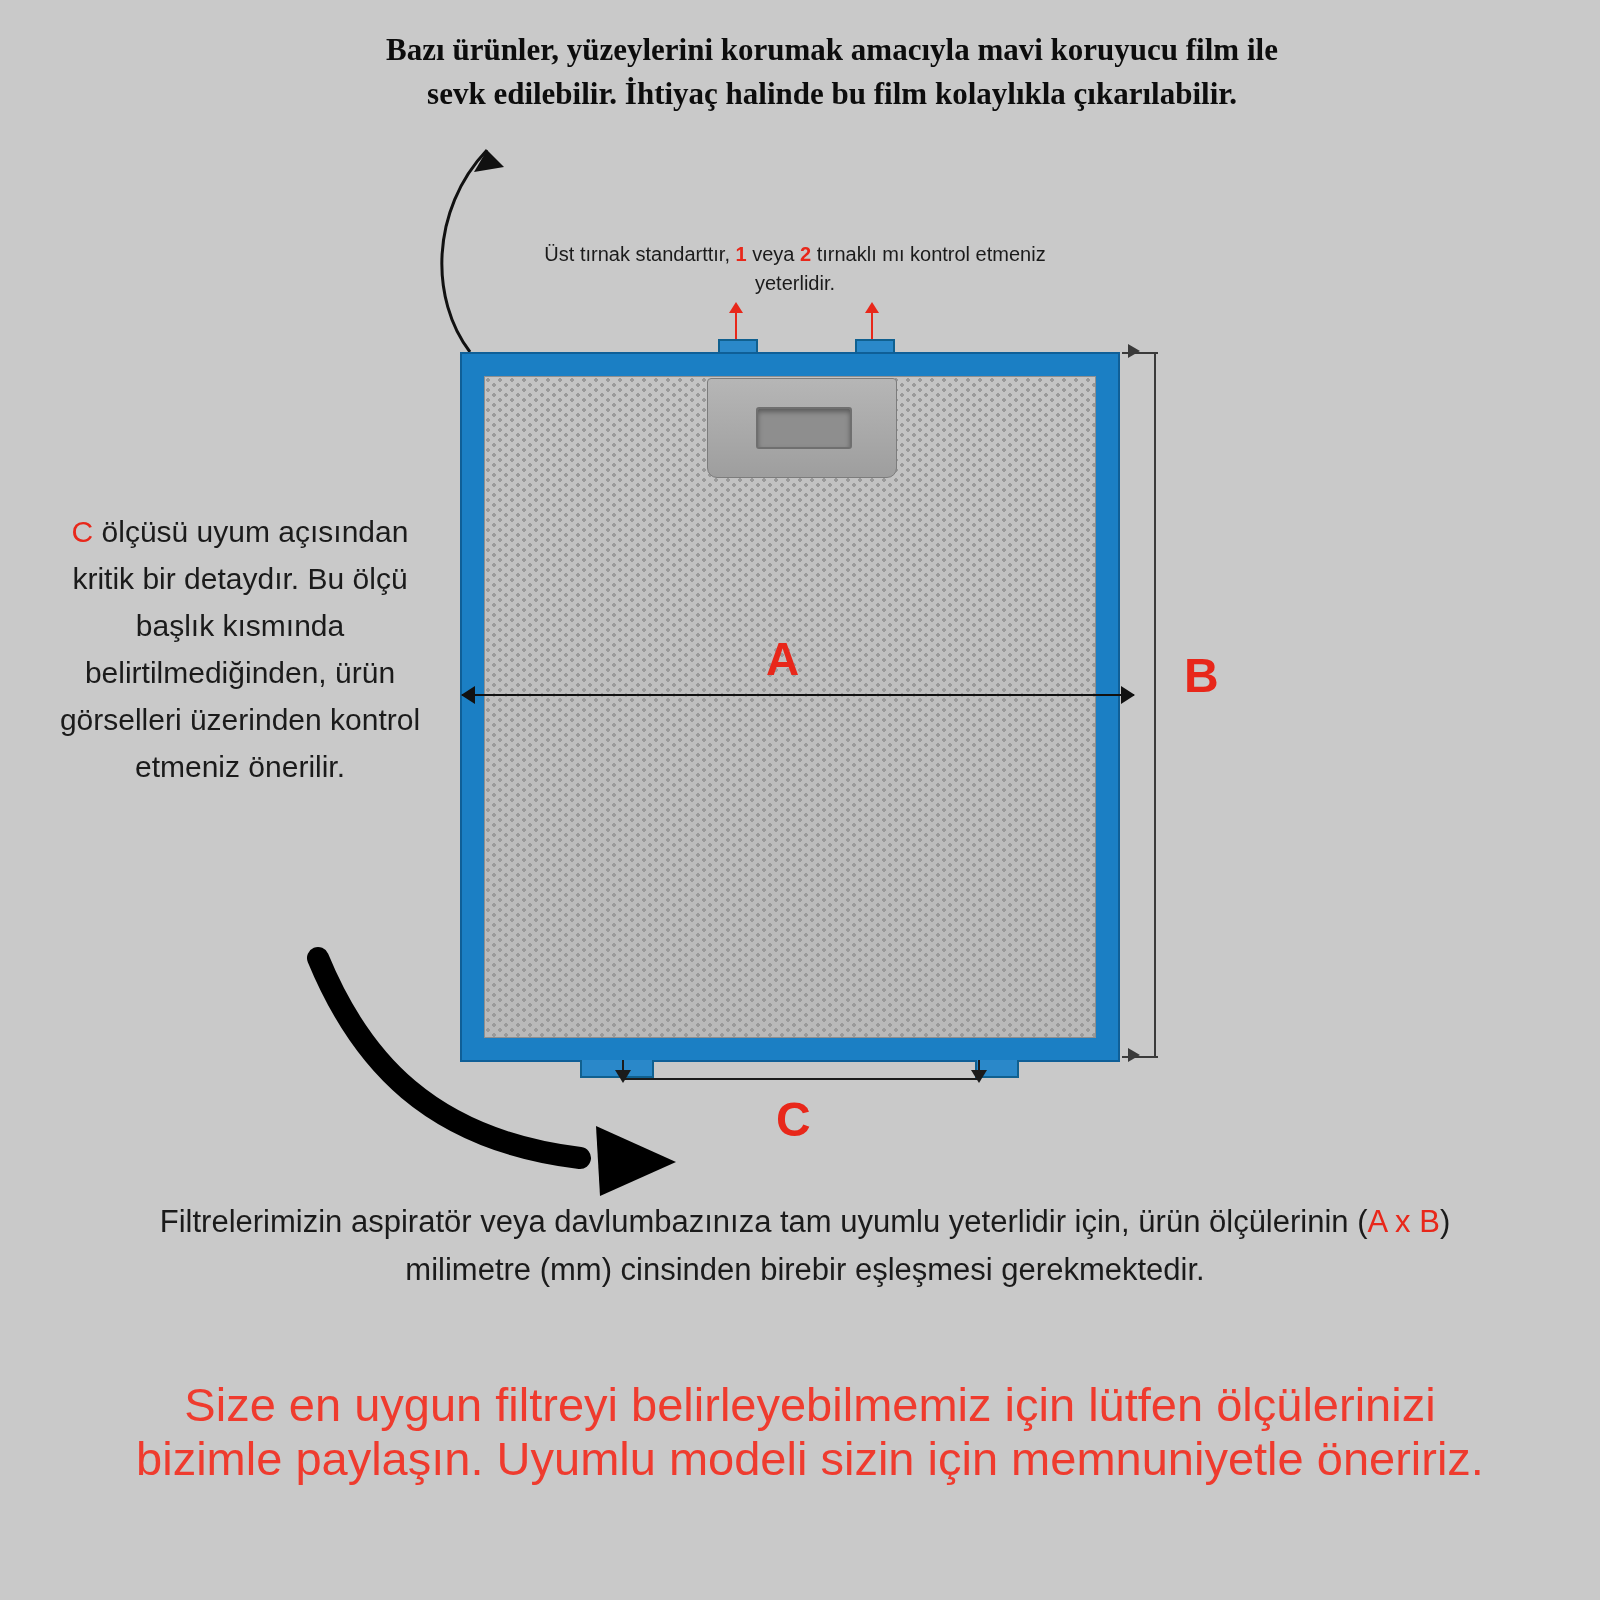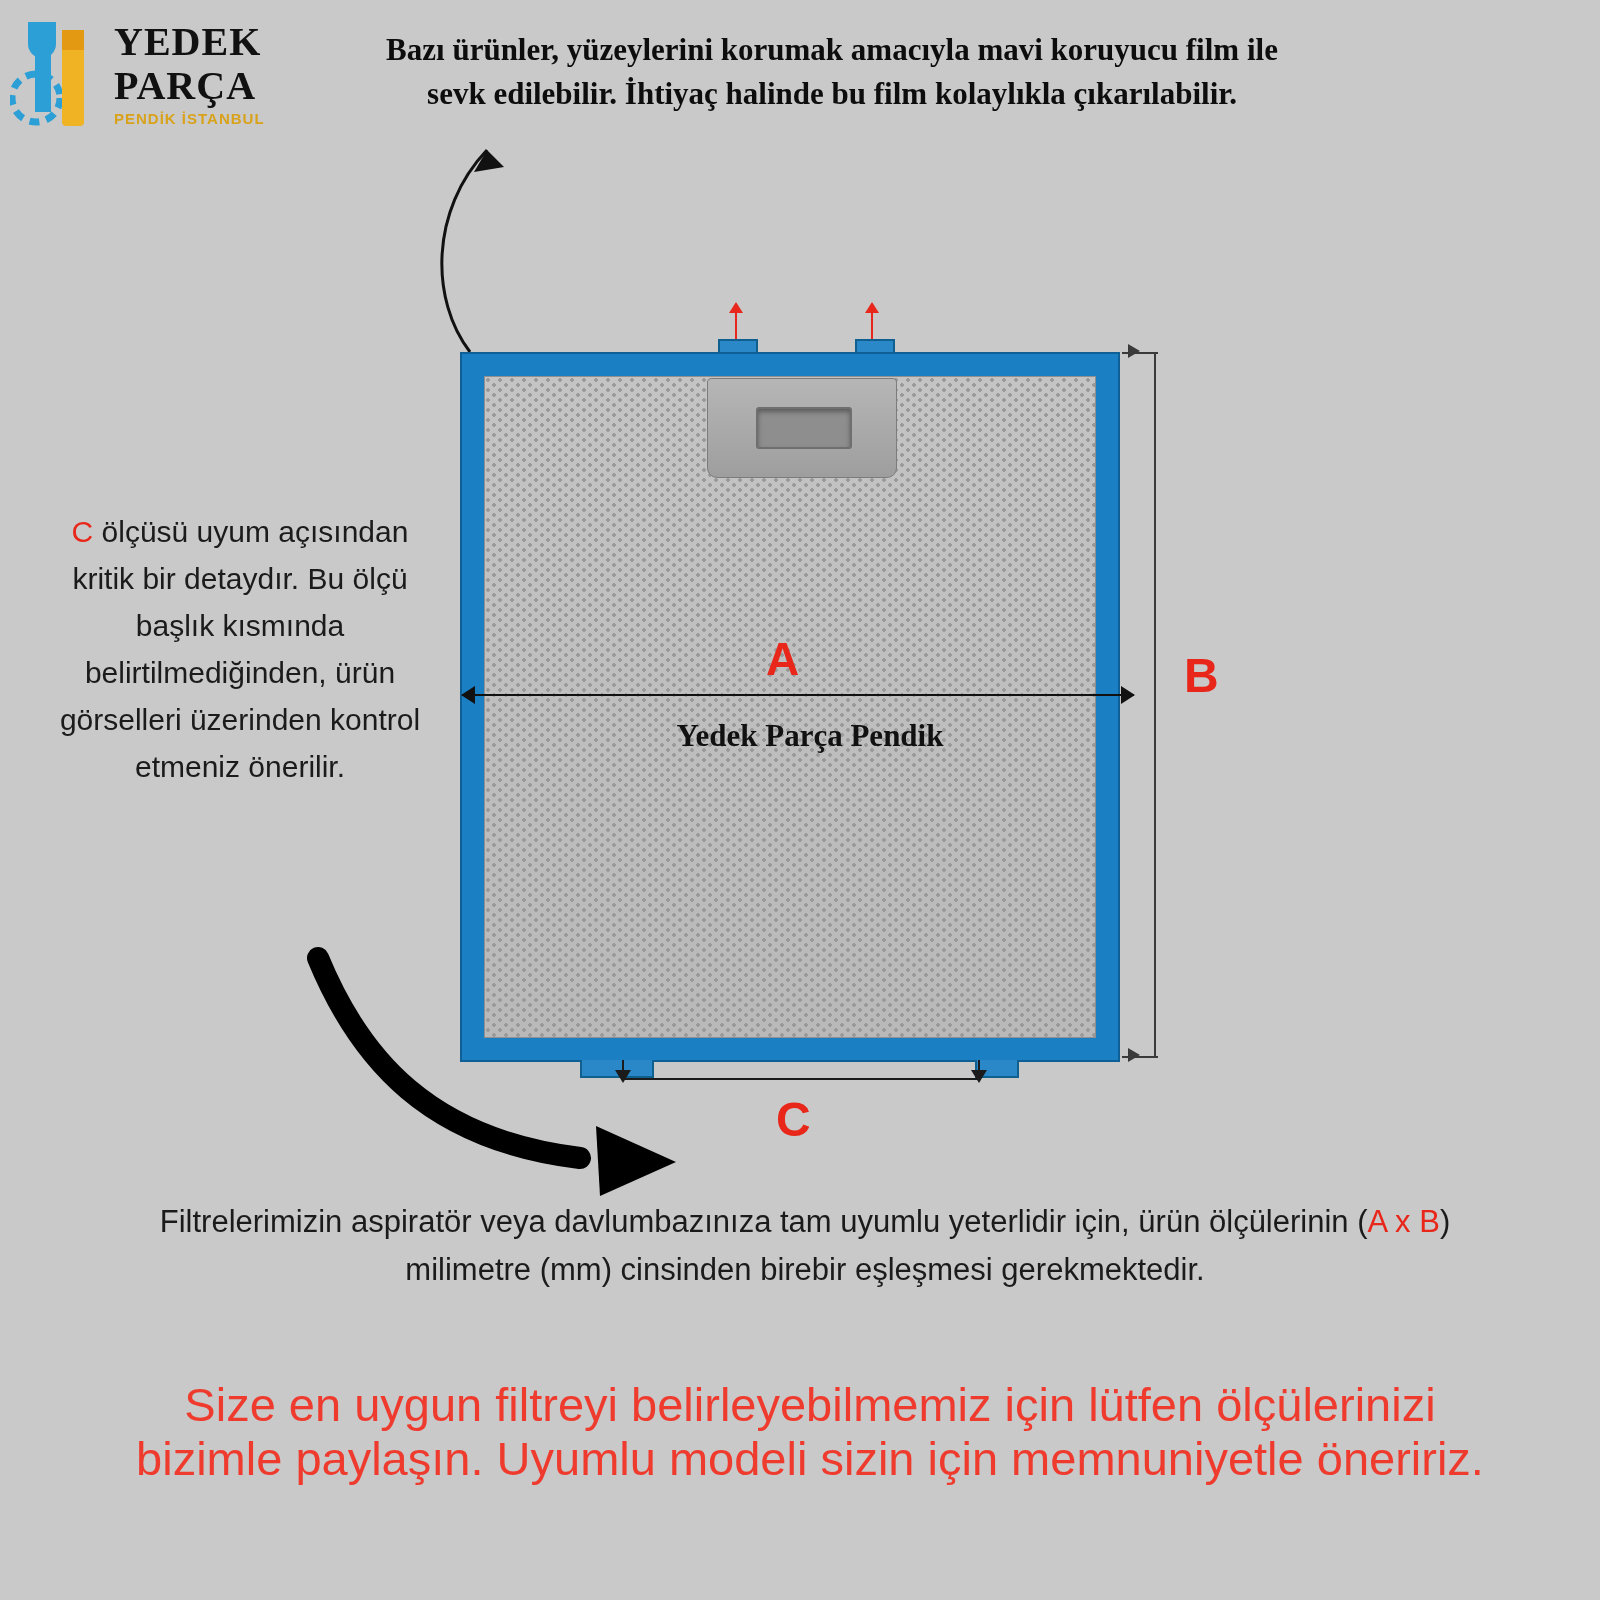--- a/index.html
+++ b/index.html
@@ -143,47 +143,34 @@
     font-size:47px;line-height:54px;color:#ef3b2e;
   }
 
   .svg-layer{position:absolute;left:0;top:0;width:1600px;height:1600px;pointer-events:none;}
 </style>
 </head>
 <body>
 
 <div class="root">
 
-  <div class="logo">
-    <div class="logo-mark">
-      <svg width="100" height="130" viewBox="0 0 100 130">
-        <circle cx="26" cy="86" r="24" fill="none" stroke="#2b9fd6" stroke-width="7" stroke-dasharray="10 7"></circle>
-        <path d="M30 10 h16 v22 a14 14 0 0 1 -28 0 v-22 h12" fill="#2b9fd6"></path>
-        <rect x="25" y="38" width="16" height="62" fill="#2b9fd6"></rect>
-        <rect x="52" y="18" width="22" height="96" rx="4" fill="#f0b323"></rect>
-        <rect x="52" y="18" width="22" height="20" fill="#e39a12"></rect>
-      </svg>
-    </div>
-    <div class="logo-text">
-      <div class="logo-line1">YEDEK</div>
-      <div class="logo-line2">PARÇA</div>
-      <div class="logo-sub">PENDİK İSTANBUL</div>
-    </div>
-  </div>
 
   <div class="headline">Bazı ürünler, yüzeylerini korumak amacıyla mavi koruyucu film ile sevk edilebilir. İhtiyaç halinde bu film kolaylıkla çıkarılabilir.</div>
 
   <svg class="svg-layer">
     <path d="M487 150 C 430 210, 430 300, 470 352" fill="none" stroke="#111" stroke-width="3"></path>
     <polygon points="487,150 474,172 504,167" fill="#111"></polygon>
 
     <path d="M318 958 C 360 1060, 430 1140, 580 1158" fill="none" stroke="#000" stroke-width="22" stroke-linecap="round"></path>
     <polygon points="676,1162 596,1126 600,1196" fill="#000"></polygon>
   </svg>
 
+  <div class="topnote">
+    <span>Üst tırnak standarttır, </span><span class="num">1</span><span> veya </span><span class="num">2</span><span> tırnaklı mı kontrol etmeniz yeterlidir.</span>
+  </div>
   <div class="redarrow ra1"></div>
   <div class="redarrow ra2"></div>
 
   <div class="leftpara">
     <span class="c">C</span><span> ölçüsü uyum açısından kritik bir detaydır. Bu ölçü başlık kısmında belirtilmediğinden, ürün görselleri üzerinden kontrol etmeniz önerilir.</span>
   </div>
 
   <div class="tab tab-t1"></div>
   <div class="tab tab-t2"></div>
   <div class="filter">
@@ -191,21 +178,20 @@
   </div>
   <div class="tab tab-b1"></div>
   <div class="tab tab-b2"></div>
 
   <div class="handle">
     <div class="handle-slot"></div>
   </div>
 
   <div class="dimA"></div>
   <div class="labelA">A</div>
-  <div class="brandtext">Yedek Parça Pendik</div>
 
   <div class="bline"></div>
   <div class="btop"></div>
   <div class="bbot"></div>
   <div class="btoparrow"></div>
   <div class="bbotarrow"></div>
   <div class="labelB">B</div>
 
   <div class="cline"></div>
   <div class="cleft"></div>

